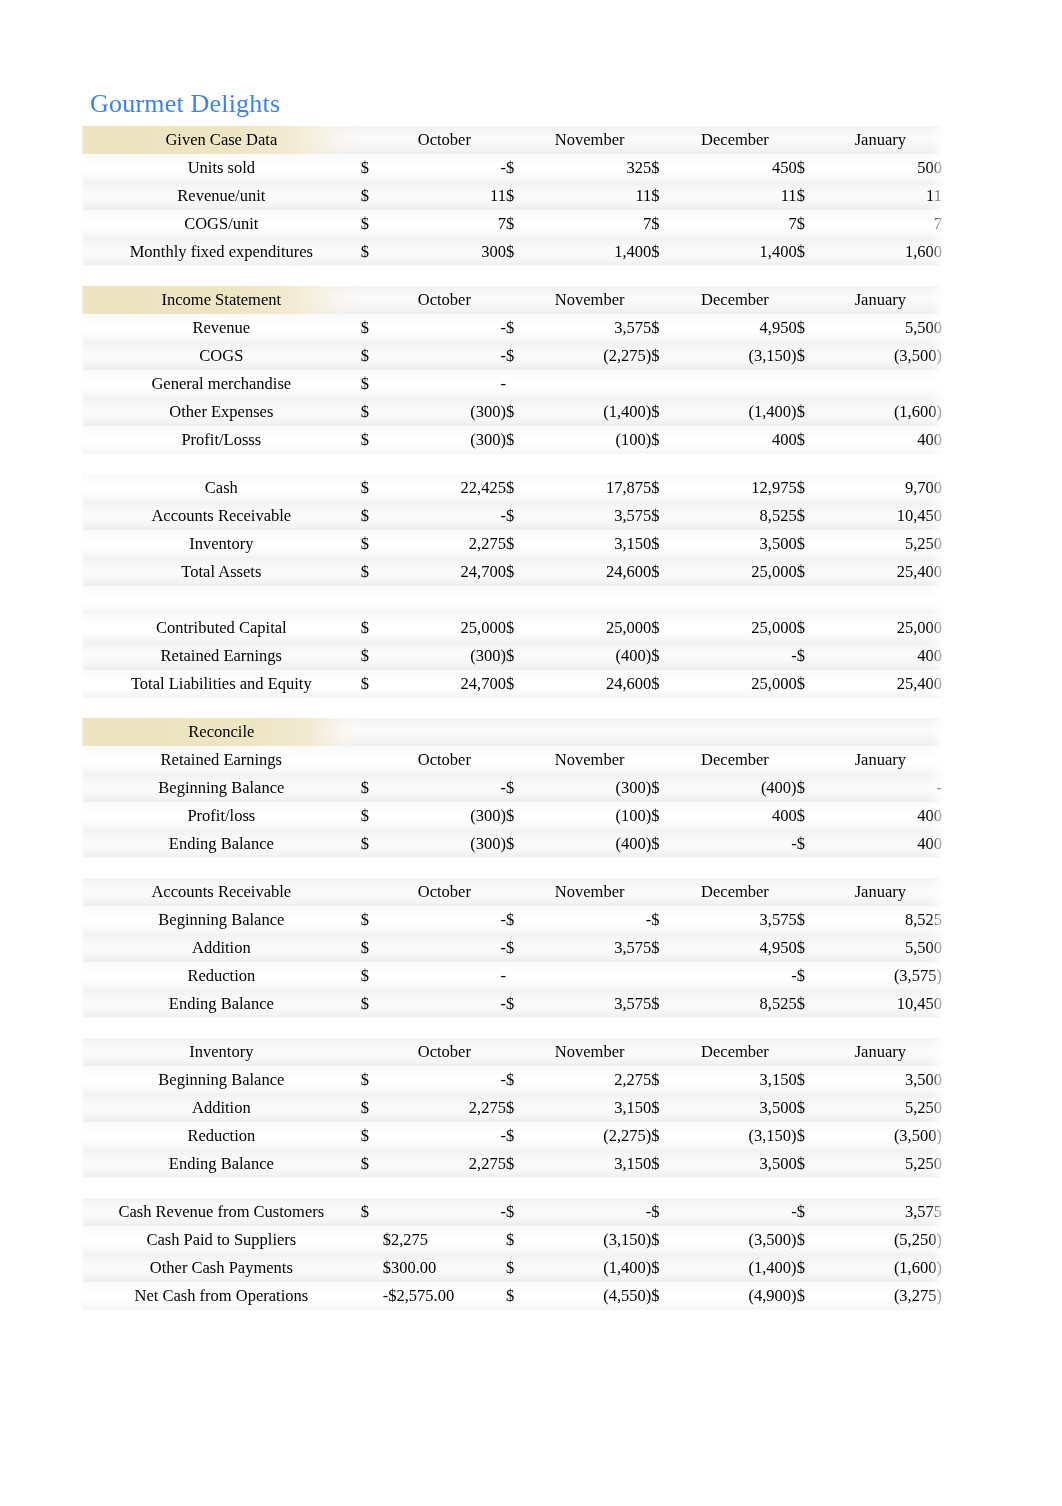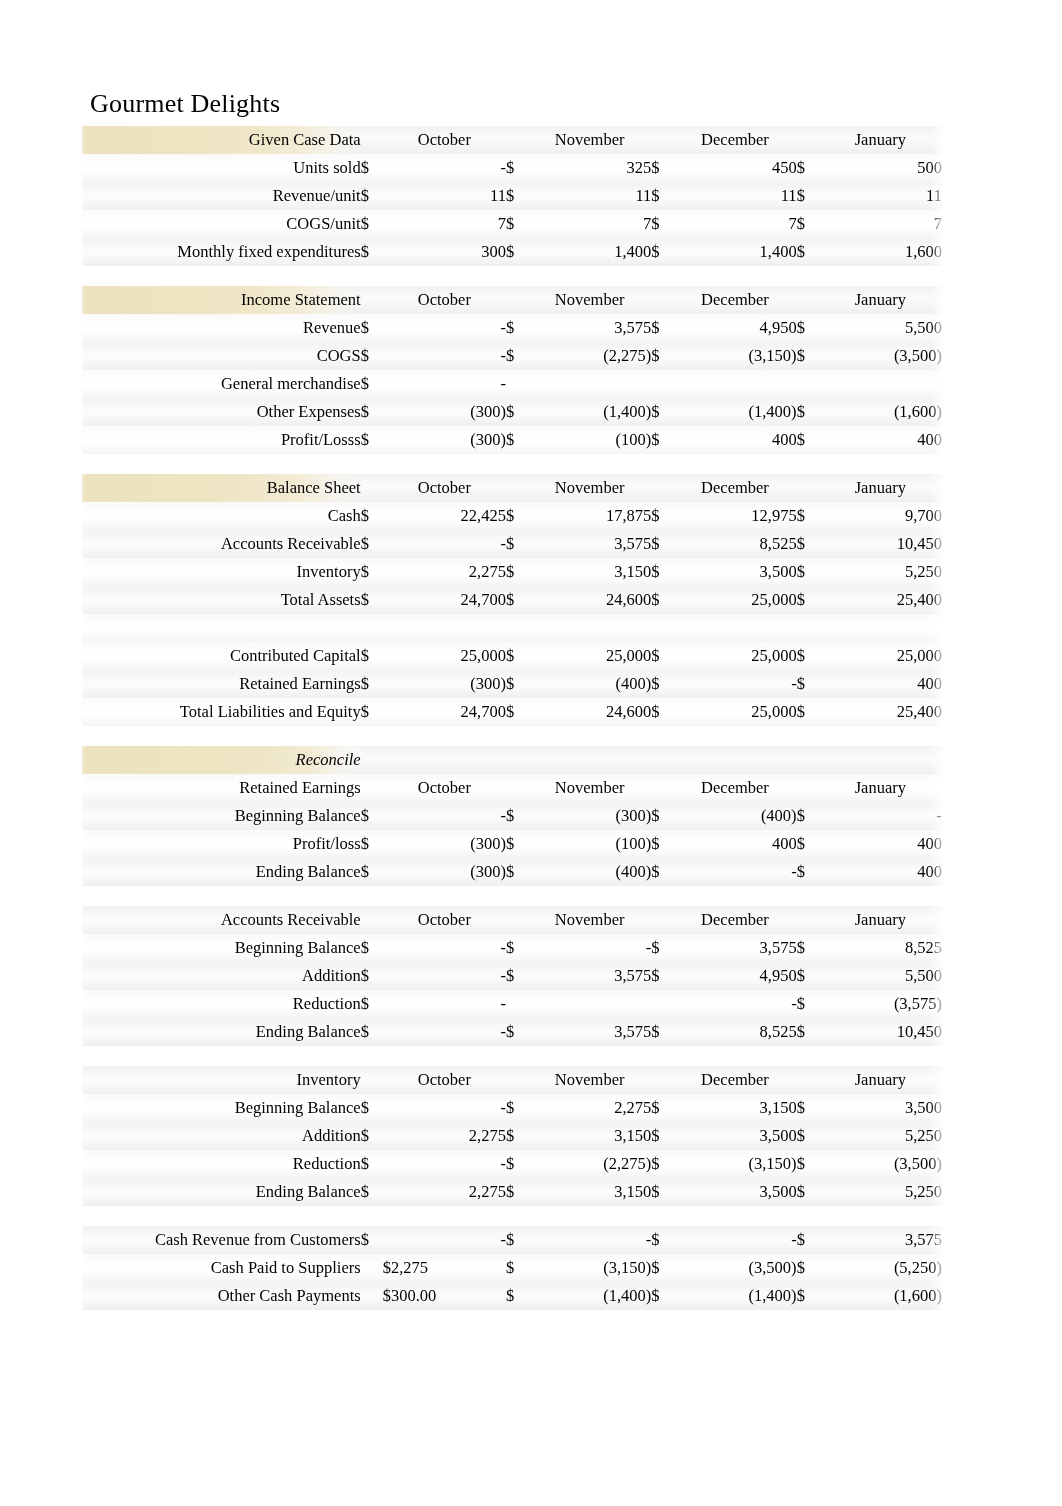--- a/index.html
+++ b/index.html
@@ -24,21 +24,21 @@
     height: 1506px;
   }
 
   #doc-title {
     position: absolute;
     left: 90px;
     top: 88px;
     font-size: 26px;
     line-height: 32px;
     letter-spacing: 0.2px;
-    color: #000000;
+    color: #3b82f6;
     white-space: nowrap;
   }
 
   
   #sheet {
     position: absolute;
     left: 82px;
     top: 126px;
     width: 860px;
   }
@@ -86,42 +86,41 @@
   }
   td.val {
     text-align: right;
     padding-right: 11px;
   }
   td.val.center {
     text-align: left;
     padding-right: 0;
   }
   td.label {
-    text-align: right;
+    text-align: center;
     padding-left: 8px;
   }
   td.month {
     text-align: center;
     margin-top: 12px;
   }
 
   
   tr.section td.label {
     background-image:
       linear-gradient(to right,
         #ece2bd 0%, #eee5c4 55%, #f3ecd6 78%, rgba(247,244,234,0.55) 92%, rgba(250,250,250,0) 100%),
       linear-gradient(to bottom, #f2f2f2 0%, #fbfbfb 45%, #efefef 100%);
   }
   
   tr.section-short td.label {
     background-image:
       linear-gradient(to right,
         #ece2bd 0%, #eee5c4 62%, #f2ebd4 82%, rgba(248,245,236,0.5) 94%, rgba(250,250,250,0) 100%),
       linear-gradient(to bottom, #f4f4f4 0%, #fcfcfc 45%, #f0f0f0 100%);
-    font-style: italic;
   }
   tr.section td.sign,
   tr.section td.val,
   tr.section td.month,
   tr.section-short td.sign,
   tr.section-short td.val,
   tr.section-short td.month {
     background: linear-gradient(to bottom,
         #f2f2f2 0%, #fbfbfb 45%, #efefef 100%);
   }
@@ -283,31 +282,20 @@
             <td class="sign">$</td>
             <td class="val">(100)</td>
             <td class="sign">$</td>
             <td class="val">400</td>
             <td class="sign">$</td>
             <td class="val">400</td>
           </tr>
           <tr class="spacer">
             <td colspan="9"></td>
           </tr>
-          <tr class="section band">
-            <td class="label">Balance Sheet</td>
-            <td class="sign"></td>
-            <td class="val month">October</td>
-            <td class="sign"></td>
-            <td class="val month">November</td>
-            <td class="sign"></td>
-            <td class="val month">December</td>
-            <td class="sign"></td>
-            <td class="val month">January</td>
-          </tr>
           <tr class="band-alt">
             <td class="label">Cash</td>
             <td class="sign">$</td>
             <td class="val">22,425</td>
             <td class="sign">$</td>
             <td class="val">17,875</td>
             <td class="sign">$</td>
             <td class="val">12,975</td>
             <td class="sign">$</td>
             <td class="val">9,700</td>
@@ -591,20 +579,31 @@
           <tr class="band">
             <td class="label">Other Cash Payments</td>
             <td class="sign"></td>
             <td class="val center">$300.00</td>
             <td class="sign">$</td>
             <td class="val">(1,400)</td>
             <td class="sign">$</td>
             <td class="val">(1,400)</td>
             <td class="sign">$</td>
             <td class="val">(1,600)</td>
+          </tr>
+          <tr class="band-alt">
+            <td class="label">Net Cash from Operations</td>
+            <td class="sign"></td>
+            <td class="val center">-$2,575.00</td>
+            <td class="sign">$</td>
+            <td class="val">(4,550)</td>
+            <td class="sign">$</td>
+            <td class="val">(4,900)</td>
+            <td class="sign">$</td>
+            <td class="val">(3,275)</td>
           </tr>
         </tbody>
     </table>
   </div>
 
   <div id="edge-left"></div>
   <div id="edge-right"></div>
 
 </div>
 

